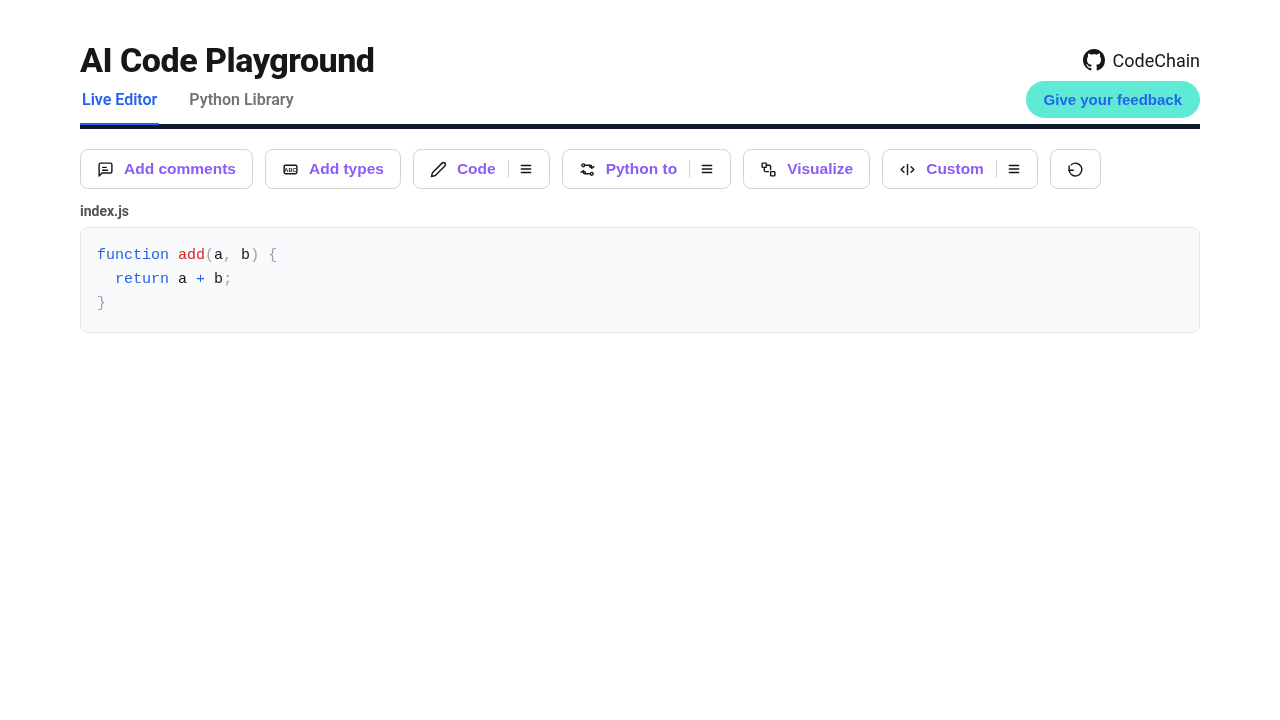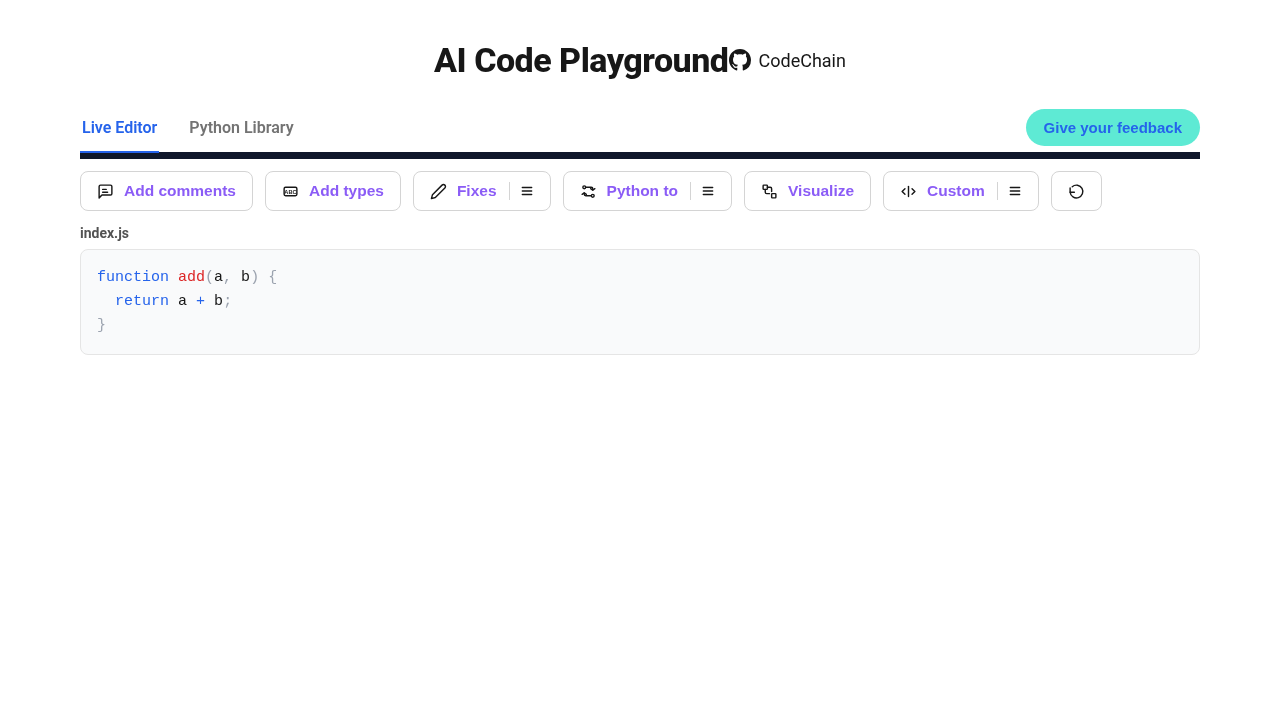--- a/index.html
+++ b/index.html
@@ -4,45 +4,44 @@
   <style>
     * { margin: 0; padding: 0; box-sizing: border-box; }
     body {
       font-family: -apple-system, BlinkMacSystemFont, "Segoe UI", Roboto, Helvetica, Arial, sans-serif;
       background: #fff;
       color: #171717;
       padding: 40px 80px;
     }
     .header-row {
       display: flex;
-      justify-content: center;
-      align-items: center;
-      margin-bottom: 28px;
+      justify-content: space-between;
+      align-items: center;
     }
     .title {
       font-size: 34px;
       font-weight: 800;
       letter-spacing: -0.5px;
     }
     .github-link {
       display: flex;
       align-items: center;
       gap: 8px;
       font-size: 18px;
       font-weight: 400;
       color: #171717;
       text-decoration: none;
       cursor: pointer;
     }
     .tabs-row {
       display: flex;
       justify-content: space-between;
       align-items: center;
-      border-bottom: 7px solid #0f172a;
-      margin-bottom: 12px;
+      border-bottom: 5px solid #0f172a;
+      margin-bottom: 20px;
     }
     .tabs {
       display: flex;
       gap: 28px;
     }
     .tab {
       padding: 10px 2px 14px 2px;
       font-size: 16px;
       font-weight: 600;
       color: #737373;
@@ -171,21 +170,21 @@
     </span>
     <span>Add types</span>
   </button>
 
   <button class="tool-btn">
     <span>
       <svg width="17" height="17" viewBox="0 0 24 24" fill="none" stroke="#171717" stroke-width="2" stroke-linecap="round" stroke-linejoin="round">
           <path d="M17 3a2.828 2.828 0 1 1 4 4L7.5 20.5 2 22l1.5-5.5L17 3z"></path>
         </svg>
     </span>
-    <span>Fixes</span>
+    <span>Code</span>
     <span class="divider"></span>
     <span class="menu-icon">
       <svg width="14" height="14" viewBox="0 0 24 24" fill="none" stroke="#171717" stroke-width="2.5" stroke-linecap="round">
           <line x1="4" y1="6" x2="20" y2="6"></line>
           <line x1="4" y1="12" x2="20" y2="12"></line>
           <line x1="4" y1="18" x2="20" y2="18"></line>
         </svg>
     </span>
   </button>
 

